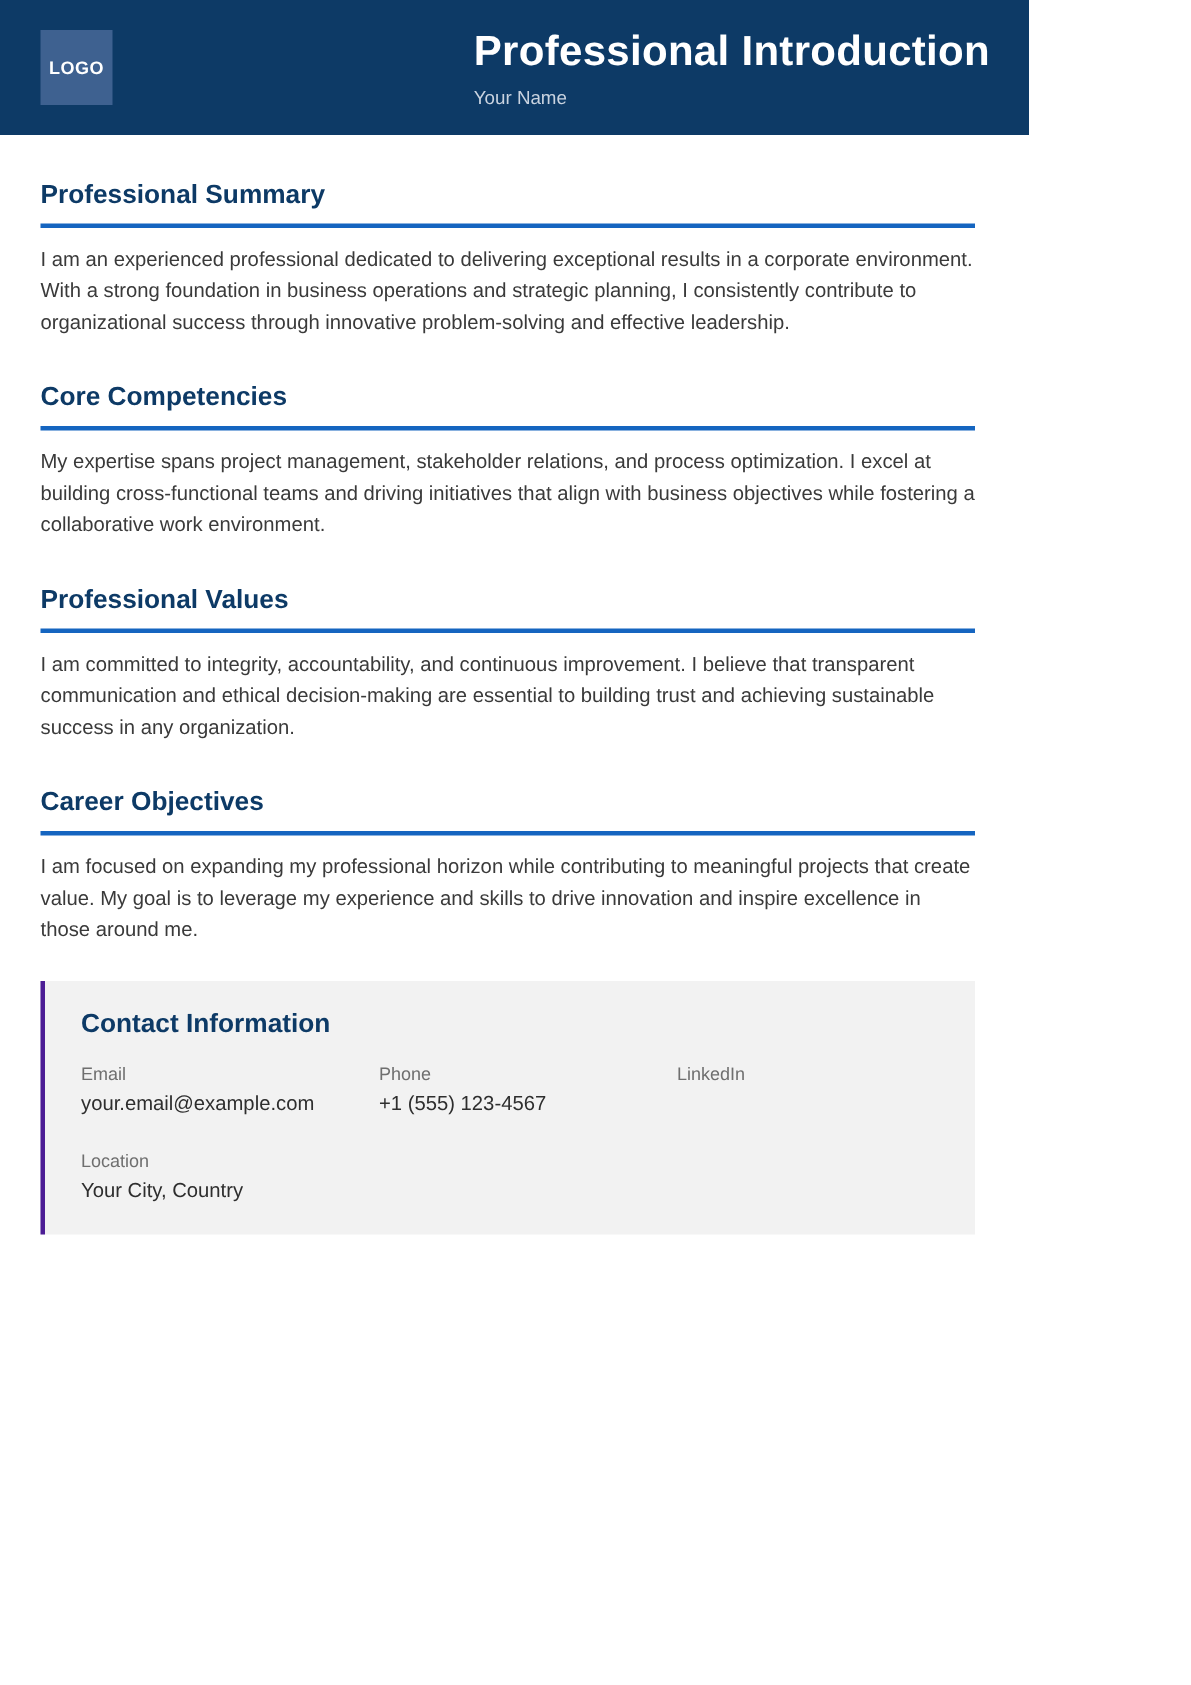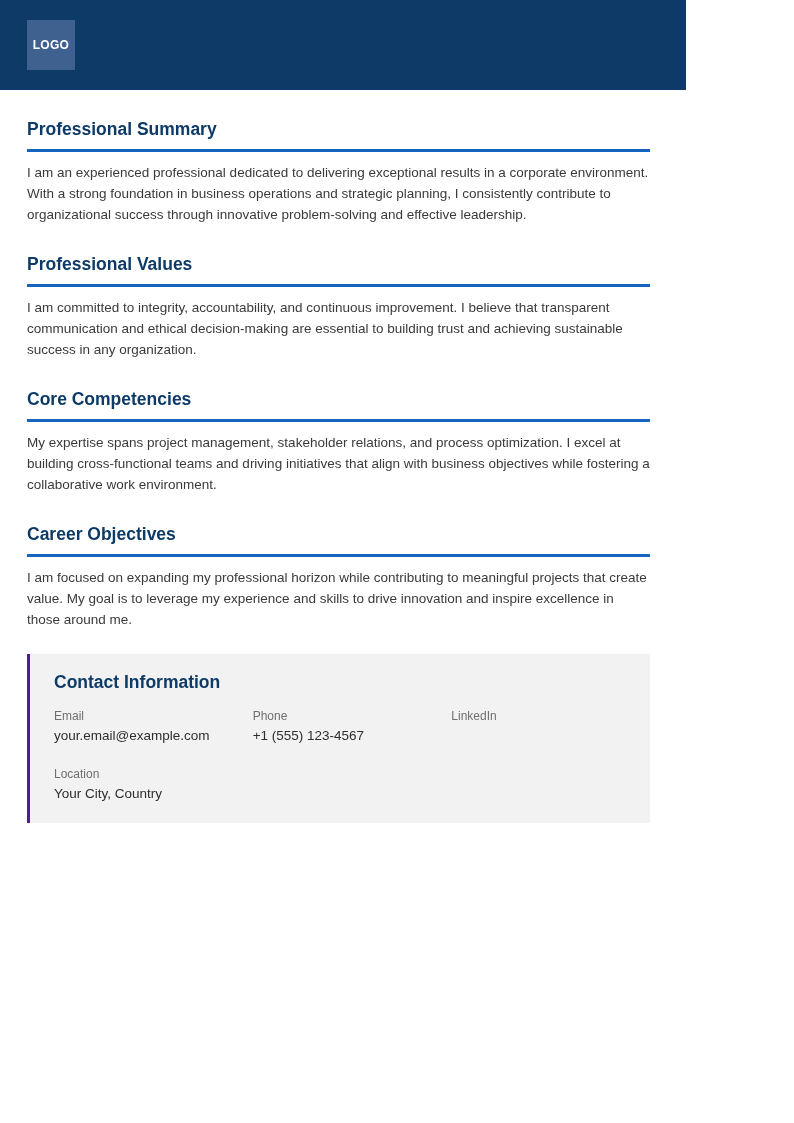--- a/index.html
+++ b/index.html
@@ -107,37 +107,41 @@
 </style>
 </head>
 <body>
 
 <div class="page">
 
   <header class="header">
     <div class="logo-box">
       <span>LOGO</span>
     </div>
+    <div class="header-right">
+      <h1 class="page-title">Professional Introduction</h1>
+      <div class="page-subtitle">Your Name</div>
+    </div>
   </header>
 
   <main class="content">
 
     <section class="section">
       <h2 class="section-heading">Professional Summary</h2>
       <p class="section-body">I am an experienced professional dedicated to delivering exceptional results in a corporate environment. With a strong foundation in business operations and strategic planning, I consistently contribute to organizational success through innovative problem-solving and effective leadership.</p>
     </section>
 
     <section class="section">
-      <h2 class="section-heading">Professional Values</h2>
-      <p class="section-body">I am committed to integrity, accountability, and continuous improvement. I believe that transparent communication and ethical decision-making are essential to building trust and achieving sustainable success in any organization.</p>
+      <h2 class="section-heading">Core Competencies</h2>
+      <p class="section-body">My expertise spans project management, stakeholder relations, and process optimization. I excel at building cross-functional teams and driving initiatives that align with business objectives while fostering a collaborative work environment.</p>
     </section>
 
     <section class="section">
-      <h2 class="section-heading">Core Competencies</h2>
-      <p class="section-body">My expertise spans project management, stakeholder relations, and process optimization. I excel at building cross-functional teams and driving initiatives that align with business objectives while fostering a collaborative work environment.</p>
+      <h2 class="section-heading">Professional Values</h2>
+      <p class="section-body">I am committed to integrity, accountability, and continuous improvement. I believe that transparent communication and ethical decision-making are essential to building trust and achieving sustainable success in any organization.</p>
     </section>
 
     <section class="section">
       <h2 class="section-heading">Career Objectives</h2>
       <p class="section-body">I am focused on expanding my professional horizon while contributing to meaningful projects that create value. My goal is to leverage my experience and skills to drive innovation and inspire excellence in those around me.</p>
     </section>
 
     <section class="contact-box">
       <h2 class="contact-heading">Contact Information</h2>
       <div class="contact-grid">

